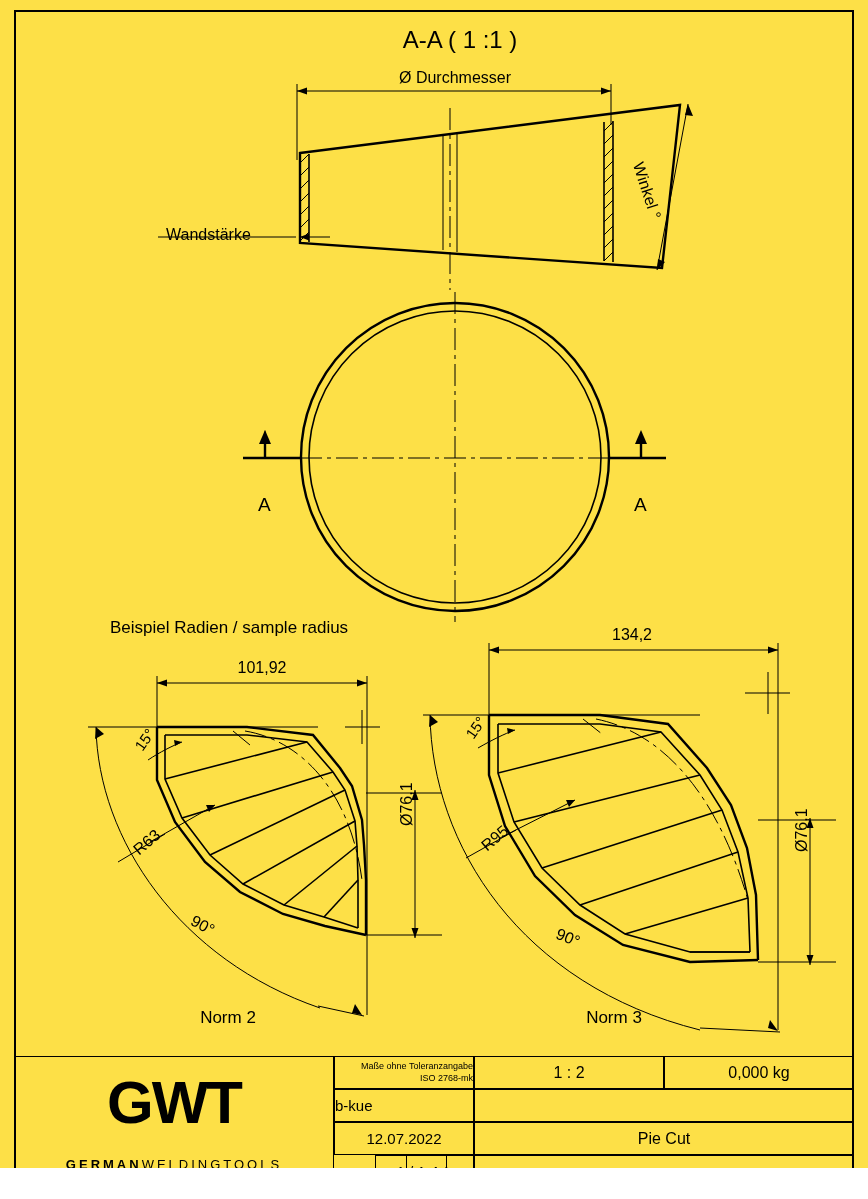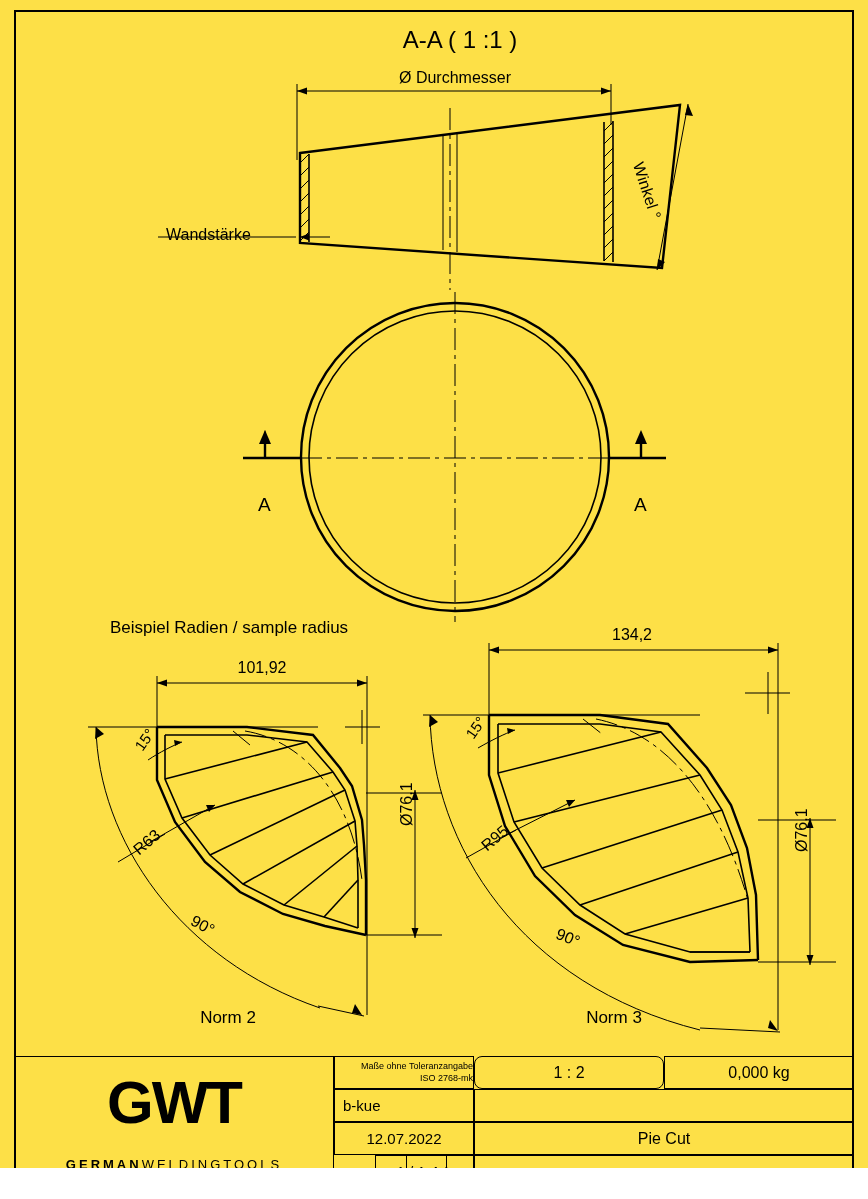--- a/index.html
+++ b/index.html
@@ -220,29 +220,29 @@
       <div style="font-size:13px;letter-spacing:3px;margin-top:8px;">
         <span style="font-weight:bold;">GERMAN</span><span>WELDINGTOOLS</span>
       </div>
     </div>
 
     <div class="tb-cell small" style="left:320px;top:0px;width:140px;height:33px;flex-direction:column;line-height:1.25;align-items:flex-end;">
       <span>Maße ohne Toleranzangabe</span>
       <span>ISO 2768-mk</span>
     </div>
 
-    <div class="tb-cell" style="left:320px;top:33px;width:140px;height:33px;justify-content:flex-start;padding-left:8px;font-size:15px;">b-kue</div>
+    <div class="tb-cell" style="left:320px;top:33px;width:140px;height:33px;justify-content:flex-start;padding-left:0;font-size:15px;">b-kue</div>
 
     <div class="tb-cell" style="left:320px;top:66px;width:140px;height:33px;font-size:15px;">12.07.2022</div>
 
     <div class="tb-cell" style="left:320px;top:99px;width:72px;height:33px;font-size:15px;margin-left:41px;">1 / 1</div>
 
     <div class="tb-cell" style="left:392px;top:99px;width:68px;height:33px;font-size:15px;">A4</div>
 
-    <div class="tb-cell" style="left:460px;top:0px;width:190px;height:33px;font-size:16px;border-radius:8px;">1 : 2</div>
+    <div class="tb-cell" style="left:460px;top:0px;width:190px;height:33px;font-size:16px;">1 : 2</div>
 
     <div class="tb-cell" style="left:650px;top:0px;width:190px;height:33px;font-size:16px;">0,000 kg</div>
 
     <div class="tb-cell" style="left:460px;top:33px;width:380px;height:33px;"></div>
 
     <div class="tb-cell" style="left:460px;top:66px;width:380px;height:33px;font-size:16px;">Pie Cut</div>
 
     <div class="tb-cell" style="left:460px;top:99px;width:380px;height:33px;"></div>
   </div>
 

